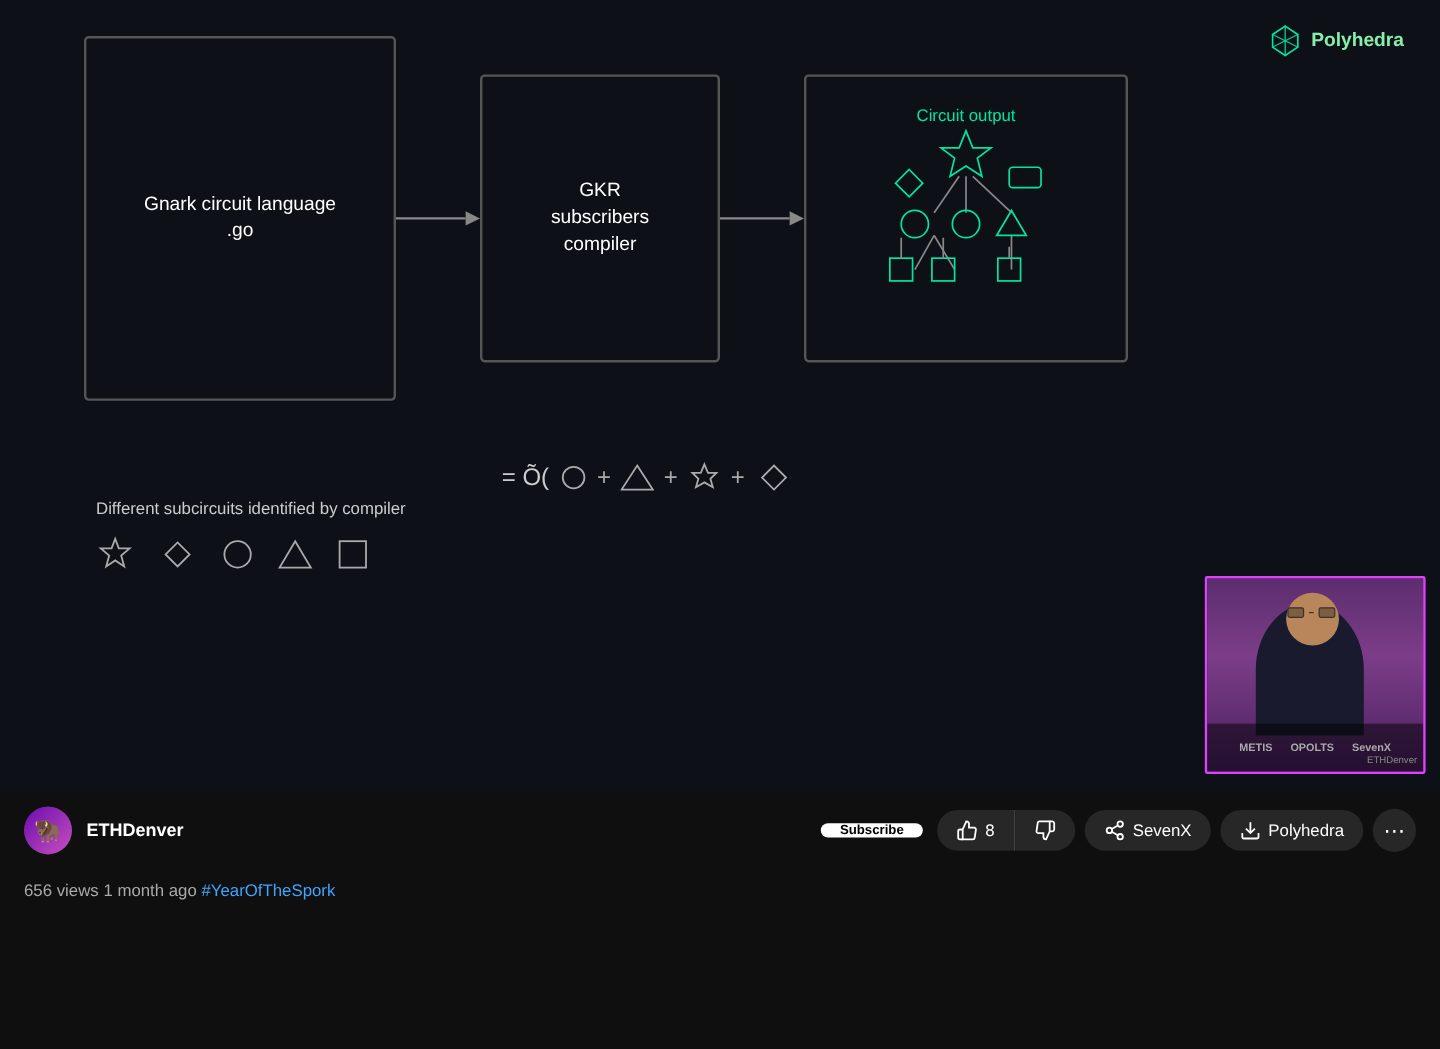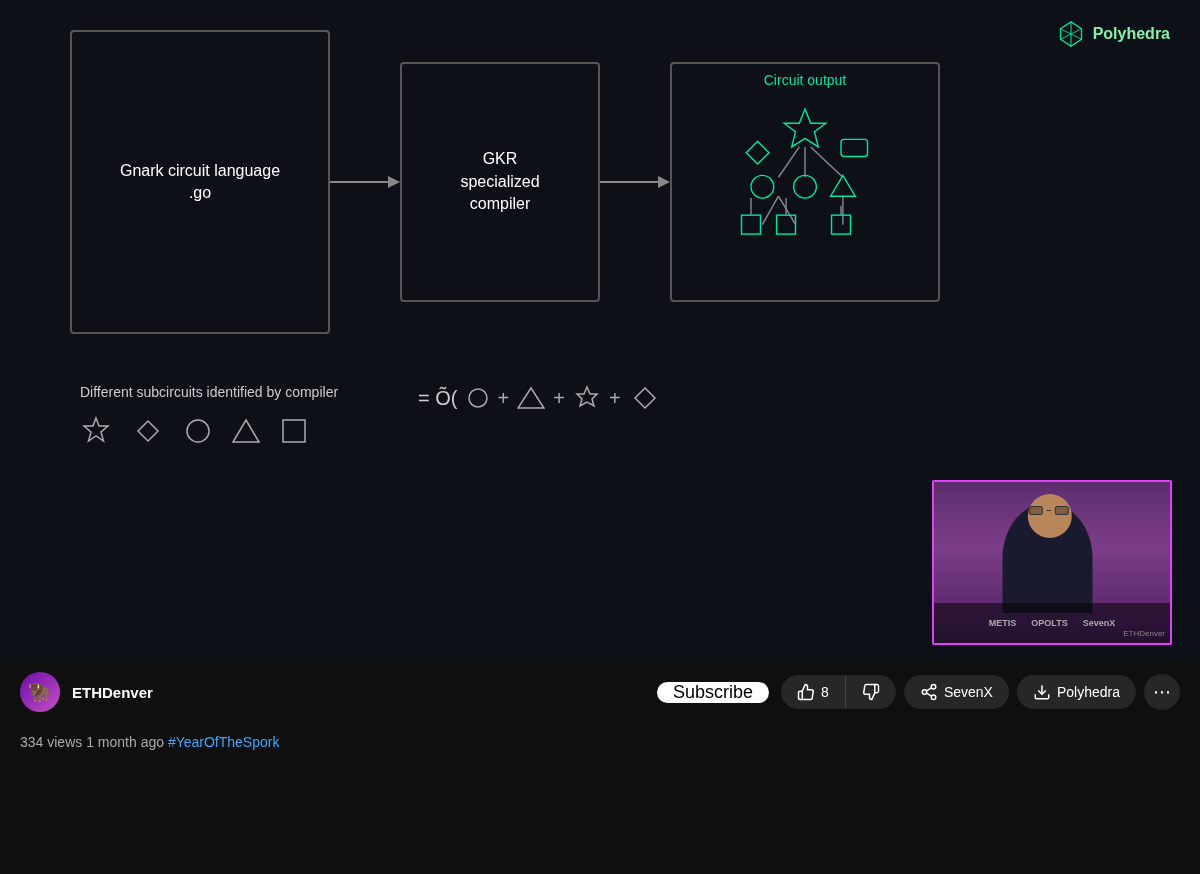--- a/index.html
+++ b/index.html
@@ -87,21 +87,21 @@
       justify-content: center;
       color: #888;
       font-size: 24px;
     }
 
     
     .circuit-output-label {
       color: #00e5a0;
       font-size: 14px;
       position: absolute;
-      top: 7px;
+      top: 23px;
       left: 50%;
       transform: translateX(-50%);
       white-space: nowrap;
     }
 
     .tree-svg {
       width: 200px;
       height: 180px;
     }
 
@@ -109,20 +109,21 @@
     .bottom-section {
       display: flex;
       width: 100%;
       margin-top: 20px;
       padding: 0 40px;
       gap: 80px;
     }
 
     .subcircuits {
       flex: 0 0 auto;
+      margin-top: 31px;
     }
 
     .subcircuits-label {
       font-size: 14px;
       color: #ccc;
       margin-bottom: 15px;
     }
 
     .shape-row {
       display: flex;
@@ -161,22 +162,22 @@
     .polyhedra-text {
       color: #86efac;
       font-size: 16px;
       font-weight: 700;
     }
 
     
     .pip-speaker {
       position: absolute;
       bottom: 15px;
-      right: 28px;
-      width: 240px;
+      right: 12px;
+      width: 184px;
       height: 165px;
       border: 2px solid #e040fb;
       background: #3a1a4a;
       overflow: hidden;
       border-radius: 2px;
     }
 
     .pip-inner {
       width: 100%;
       height: 100%;
@@ -259,22 +260,22 @@
       font-size: 13px;
       color: #aaa;
     }
 
     .subscribe-btn {
       background: #fff;
       color: #000;
       border: none;
       border-radius: 20px;
       padding: 0 16px;
-      font-size: 18px;
-      font-weight: normal;
+      font-size: 11px;
+      font-weight: bold;
       cursor: pointer;
       margin-left: 10px;
     }
 
     .action-buttons {
       display: flex;
       align-items: center;
       gap: 8px;
       margin-left: auto;
     }
@@ -375,21 +376,21 @@
 
       <div class="arrow-right">
         <svg width="70" height="24" viewBox="0 0 70 24">
           <line x1="0" y1="12" x2="58" y2="12" stroke="#888" stroke-width="2"></line>
           <polygon points="58,6 70,12 58,18" fill="#888"></polygon>
         </svg>
       </div>
 
       <div class="diagram-box box-gkr">
         <span style="white-space:pre-line;">GKR
-specialized
+subscribers
 compiler</span>
       </div>
 
       <div class="arrow-right">
         <svg width="70" height="24" viewBox="0 0 70 24">
           <line x1="0" y1="12" x2="58" y2="12" stroke="#888" stroke-width="2"></line>
           <polygon points="58,6 70,12 58,18" fill="#888"></polygon>
         </svg>
       </div>
 
@@ -555,19 +556,19 @@
 
       <button class="more-btn">
         <span>⋯</span>
       </button>
     </div>
   </div>
 </div>
 
 <div class="stats-row">
   <div class="stats-text">
-    <span>334 views</span>
+    <span>656 views</span>
     <span> </span>
     <span>1 month ago</span>
     <span> </span>
     <span class="hashtag">#YearOfTheSpork</span>
   </div>
 </div>
 
 </body></html>

